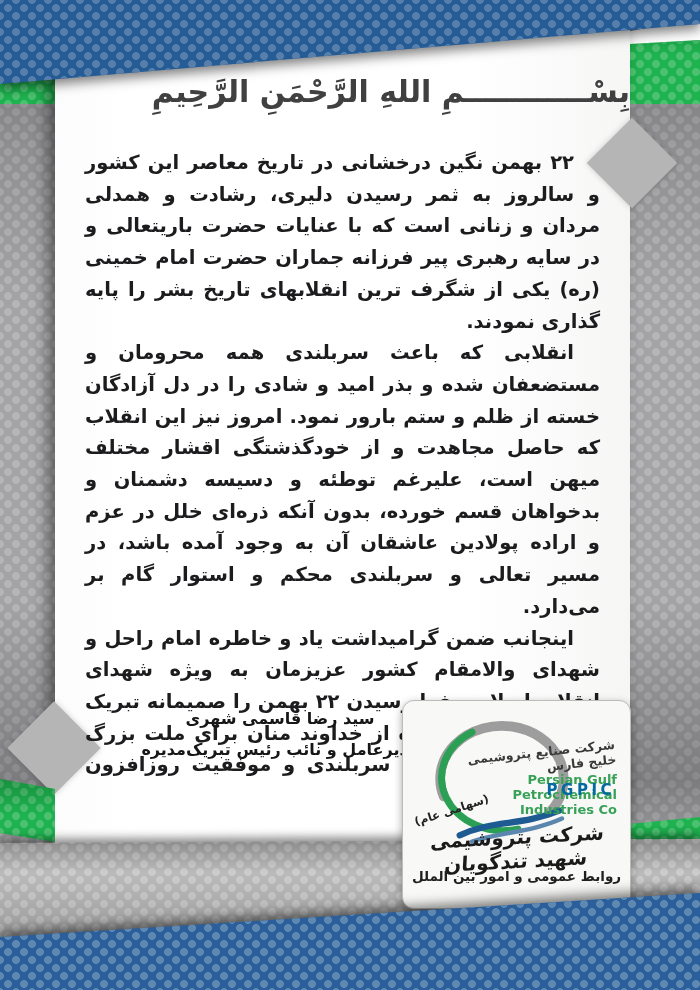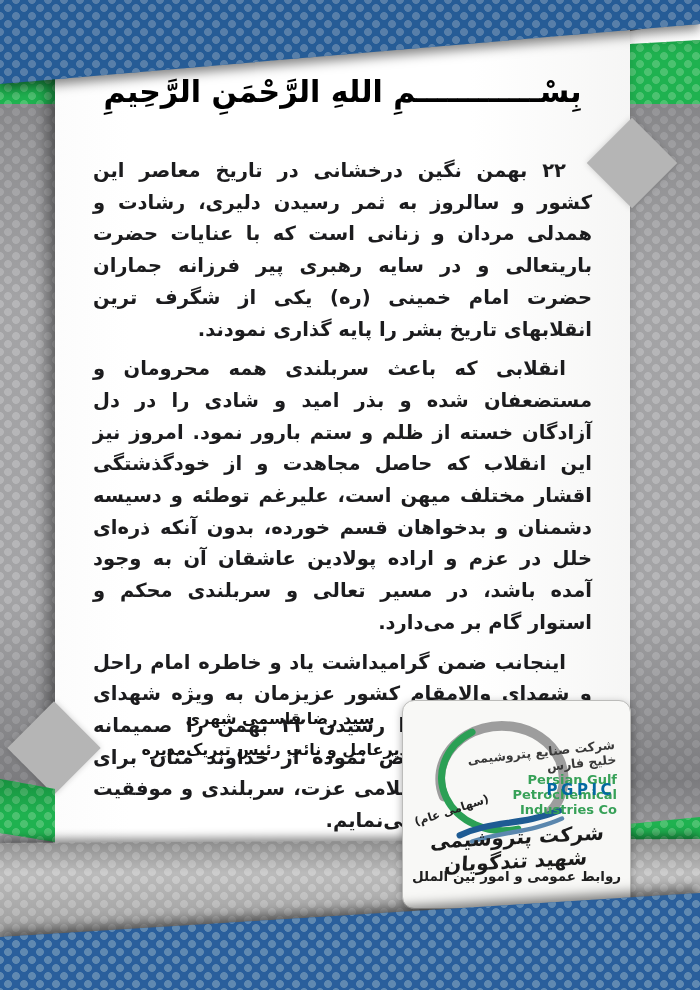--- a/index.html
+++ b/index.html
@@ -50,25 +50,25 @@
   .gray-band-wrap{position:absolute;inset:0;z-index:6;filter:drop-shadow(0 -4px 5px rgba(0,0,0,.45));}
   .gray-band{position:absolute;inset:0;--base:#b3b3b3;--dot:#c7c7c7;
         clip-path:polygon(0 843px,700px 839px,700px 945px,0 948px);}
   .gray-band::before{content:"";position:absolute;inset:0;
         background:linear-gradient(to bottom, rgba(0,0,0,.20) 843px, rgba(255,255,255,.10) 873px, rgba(0,0,0,.14) 940px);}
   
   .blue-bottom-wrap{position:absolute;inset:0;z-index:8;filter:drop-shadow(0 -5px 6px rgba(0,0,0,.5));}
   .blue-bottom{position:absolute;inset:0;--base:#2a5f9c;--dot:#6089b1;
         clip-path:polygon(0 937px,700px 893px,700px 990px,0 990px);}
   
-  .bismillah{position:absolute;left:55px;width:575px;top:74px;z-index:5;text-align:center;
-        font-size:30px;font-weight:700;color:#000000;direction:rtl;}
+  .bismillah{position:absolute;left:55px;width:575px;top:74px;z-index:5;
+        font-size:30px;font-weight:700;color:#404040;direction:rtl;}
   .letter-text{position:absolute;left:85px;width:515px;top:147px;z-index:5;direction:rtl;
         text-align:justify;font-size:19.5px;font-weight:700;color:#1c1c1e;line-height:31.7px;}
-  .letter-text p{margin:8px;text-indent:26px;}
+  .letter-text p{margin:0;text-indent:26px;}
   .signature{position:absolute;left:130px;top:703px;width:300px;z-index:5;text-align:center;
         direction:rtl;font-size:16px;font-weight:700;color:#161616;line-height:31px;}
   
   .logo-card{position:absolute;left:402px;top:700px;width:227px;height:207px;z-index:7;
         background:#f8f8f6;border:1px solid #bcbcba;border-radius:12px;
         box-shadow:0 3px 8px rgba(0,0,0,.35);}
   .logo-mark{position:absolute;left:10px;top:2px;width:178px;height:150px;}
   .holding-fa{position:absolute;right:14px;top:44px;width:160px;text-align:right;direction:rtl;
         font-size:12.5px;font-weight:700;color:#3a3a3a;transform:rotate(-6deg);}
   .holding-en{position:absolute;right:13px;top:71px;width:170px;text-align:right;

